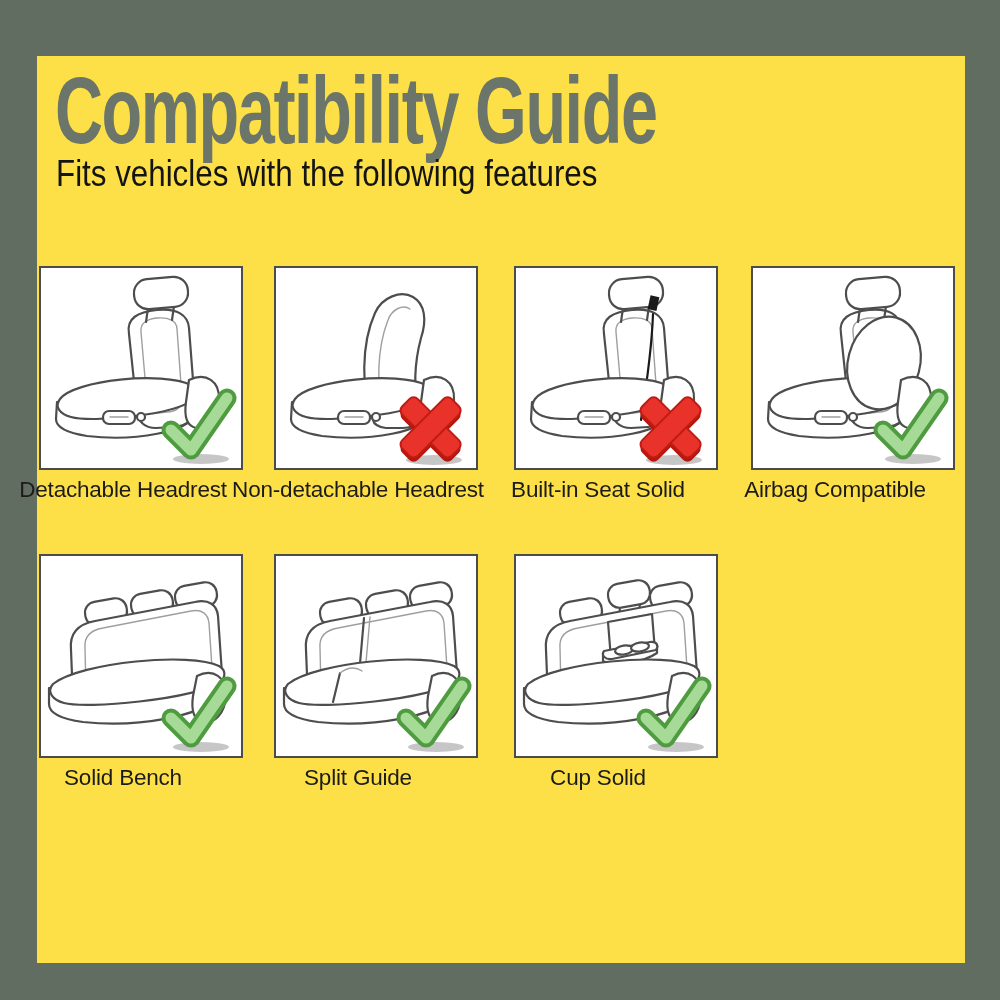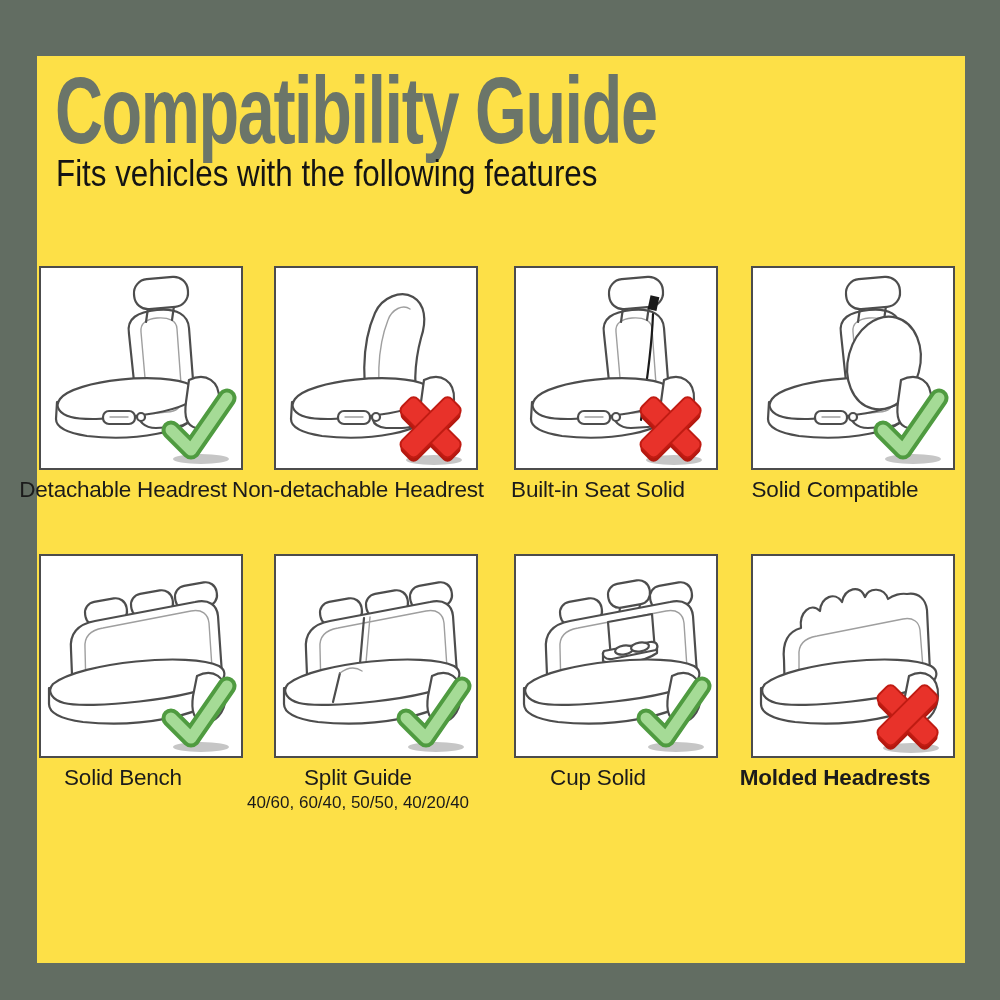--- a/index.html
+++ b/index.html
@@ -146,21 +146,21 @@
           <path d="M148,112 C165,104 179,113 178,132 C177,152 166,162 155,160 C146,158 143,148 145,134 Z"></path>
         </svg>
         <svg class="mark mark-check" viewBox="0 0 84 80">
           <ellipse cx="46" cy="73" rx="28" ry="5" fill="#c6c6c6"></ellipse>
           <path d="M16,44 L36,64 L72,12" stroke="#4f9b40" stroke-width="19" fill="none" stroke-linecap="round" stroke-linejoin="round"></path>
           <path d="M16,44 L36,64 L72,12" stroke="#a5db96" stroke-width="11" fill="none" stroke-linecap="round" stroke-linejoin="round"></path>
         </svg>
 
       </div>
       <div class="caption">
-        <span class="caption-main">Solid Compatible</span>
+        <span class="caption-main">Airbag Compatible</span>
 
       </div>
     </div>
 
     <div class="cell" style="left:2px;top:498px">
       <div class="box">
         <svg class="art" width="200" height="200" viewBox="0 0 200 200">
           <rect x="44" y="44" width="42" height="24" rx="11" transform="rotate(-10 65 56)"></rect>
           <rect x="90" y="36" width="42" height="24" rx="11" transform="rotate(-10 111 48)"></rect>
           <rect x="134" y="28" width="42" height="24" rx="11" transform="rotate(-10 155 40)"></rect>
@@ -201,21 +201,20 @@
         </svg>
         <svg class="mark mark-check" viewBox="0 0 84 80">
           <ellipse cx="46" cy="73" rx="28" ry="5" fill="#c6c6c6"></ellipse>
           <path d="M16,44 L36,64 L72,12" stroke="#4f9b40" stroke-width="19" fill="none" stroke-linecap="round" stroke-linejoin="round"></path>
           <path d="M16,44 L36,64 L72,12" stroke="#a5db96" stroke-width="11" fill="none" stroke-linecap="round" stroke-linejoin="round"></path>
         </svg>
 
       </div>
       <div class="caption">
         <span class="caption-main">Split Guide</span>
-        <span class="caption-sub">40/60, 60/40, 50/50, 40/20/40</span>
       </div>
     </div>
 
     <div class="cell" style="left:477px;top:498px">
       <div class="box">
         <svg class="art" width="200" height="200" viewBox="0 0 200 200">
           <rect x="44" y="44" width="42" height="24" rx="11" transform="rotate(-10 65 56)"></rect>
           <path d="M104,50 L103,64 M124,46 L123,60"></path>
           <rect x="92" y="26" width="42" height="24" rx="11" transform="rotate(-10 113 38)"></rect>
           <rect x="134" y="28" width="42" height="24" rx="11" transform="rotate(-10 155 40)"></rect>
@@ -236,40 +235,15 @@
           <path d="M16,44 L36,64 L72,12" stroke="#a5db96" stroke-width="11" fill="none" stroke-linecap="round" stroke-linejoin="round"></path>
         </svg>
 
       </div>
       <div class="caption">
         <span class="caption-main">Cup Solid</span>
 
       </div>
     </div>
 
-    <div class="cell" style="left:714px;top:498px">
-      <div class="box">
-        <svg class="art" width="200" height="200" viewBox="0 0 200 200">
-          <path d="M31,104 C29,84 37,75 48,72 C46,56 58,46 67,55 C68,41 82,35 89,46 C92,32 107,28 112,41 C116,31 131,31 135,43 C140,39 148,37 154,38 C166,36 173,44 174,54 L177,116 C178,128 170,135 157,138 L57,158 C43,161 33,154 32,142 Z"></path>
-          <path class="seam" d="M46,100 C45,88 52,82 64,80 L150,63 C160,61 166,66 167,74 L170,112 C171,122 164,128 154,130 L64,147 C54,149 47,144 46,134 Z"></path>
-          <path d="M8,132 L8,148 C8,157 20,163 42,166 C100,172 156,160 181,141 L181,116 Z"></path>
-          <path d="M12,128 C40,106 150,96 178,110 C185,114 185,121 179,126 C150,144 45,153 23,147 C12,144 5,136 12,128 Z"></path>
-          <path d="M156,120 C172,112 186,121 185,140 C184,158 173,168 162,166 C153,164 150,154 152,140 Z"></path>
-        </svg>
-
-        <svg class="mark mark-x" viewBox="0 0 84 80">
-          <ellipse cx="44" cy="74" rx="28" ry="5" fill="#c6c6c6"></ellipse>
-          <g transform="rotate(45 42 40)">
-            <rect x="10" y="34" width="70" height="22" rx="6" fill="#b3180f"></rect>
-            <rect x="34" y="10" width="22" height="70" rx="6" fill="#b3180f"></rect>
-            <rect x="7" y="31" width="70" height="22" rx="6" fill="#e8322a" stroke="#c01b12" stroke-width="2"></rect>
-            <rect x="31" y="7" width="22" height="70" rx="6" fill="#e8322a" stroke="#c01b12" stroke-width="2"></rect>
-          </g>
-        </svg>
-      </div>
-      <div class="caption">
-        <span class="caption-main" style="font-weight: 700;">Molded Headrests</span>
-
-      </div>
-    </div>
 
   </div>
 </div>
 
 </body></html>

